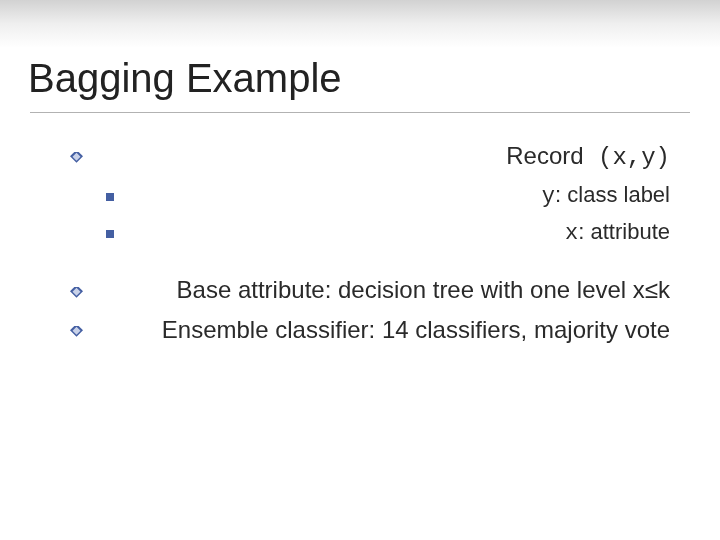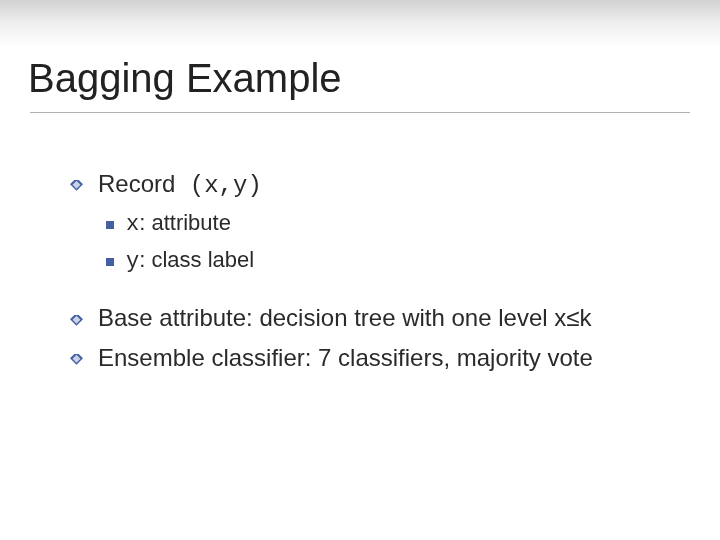--- a/index.html
+++ b/index.html
@@ -40,25 +40,26 @@
   .title-rule {
     position: absolute;
     top: 112px;
     left: 30px;
     width: 660px;
     height: 0;
     border-top: 1px solid #b2b2b2;
   }
   .content {
     position: absolute;
-    top: 168px;
+    top: 140px;
     left: 70px;
     width: 600px;
     font-size: 24px;
     line-height: 1.3;
+    text-align: right;
   }
   .l1 {
     position: relative;
     padding-left: 28px;
     margin-bottom: 8px;
   }
   .l1-bullet {
     position: absolute;
     left: 0;
     top: 0.52em;
@@ -122,24 +123,24 @@
         <svg viewBox="0 0 13 13">
             <rect x="6.5" y="-2.19" width="9.19" height="9.19" transform="rotate(45 6.5 -2.19)" fill="#445fa2"></rect>
             <rect x="6.5" y="0.81" width="5.69" height="5.69" transform="rotate(45 6.5 0.81)" fill="#c9d2e9"></rect>
           </svg>
       </span>
       <span>Record</span><span class="mono"> (x,y)</span>
     </div>
 
     <div class="l2-group">
       <div class="l2">
-        <span class="mono">x</span><span>: attribute</span>
+        <span class="mono">y</span><span>: class label</span>
       </div>
       <div class="l2">
-        <span class="mono">y</span><span>: class label</span>
+        <span class="mono">x</span><span>: attribute</span>
       </div>
     </div>
 
     <div class="middle-gap"></div>
 
     <div class="l1">
       <span class="l1-bullet">
         <svg viewBox="0 0 13 13">
             <rect x="6.5" y="-2.19" width="9.19" height="9.19" transform="rotate(45 6.5 -2.19)" fill="#445fa2"></rect>
             <rect x="6.5" y="0.81" width="5.69" height="5.69" transform="rotate(45 6.5 0.81)" fill="#c9d2e9"></rect>
@@ -148,18 +149,18 @@
       <span>Base attribute: decision tree with one level x≤k</span>
     </div>
 
     <div class="l1">
       <span class="l1-bullet">
         <svg viewBox="0 0 13 13">
             <rect x="6.5" y="-2.19" width="9.19" height="9.19" transform="rotate(45 6.5 -2.19)" fill="#445fa2"></rect>
             <rect x="6.5" y="0.81" width="5.69" height="5.69" transform="rotate(45 6.5 0.81)" fill="#c9d2e9"></rect>
           </svg>
       </span>
-      <span>Ensemble classifier: 7 classifiers, majority vote</span>
+      <span>Ensemble classifier: 14 classifiers, majority vote</span>
     </div>
 
   </div>
 
 </div>
 
 </body></html>

